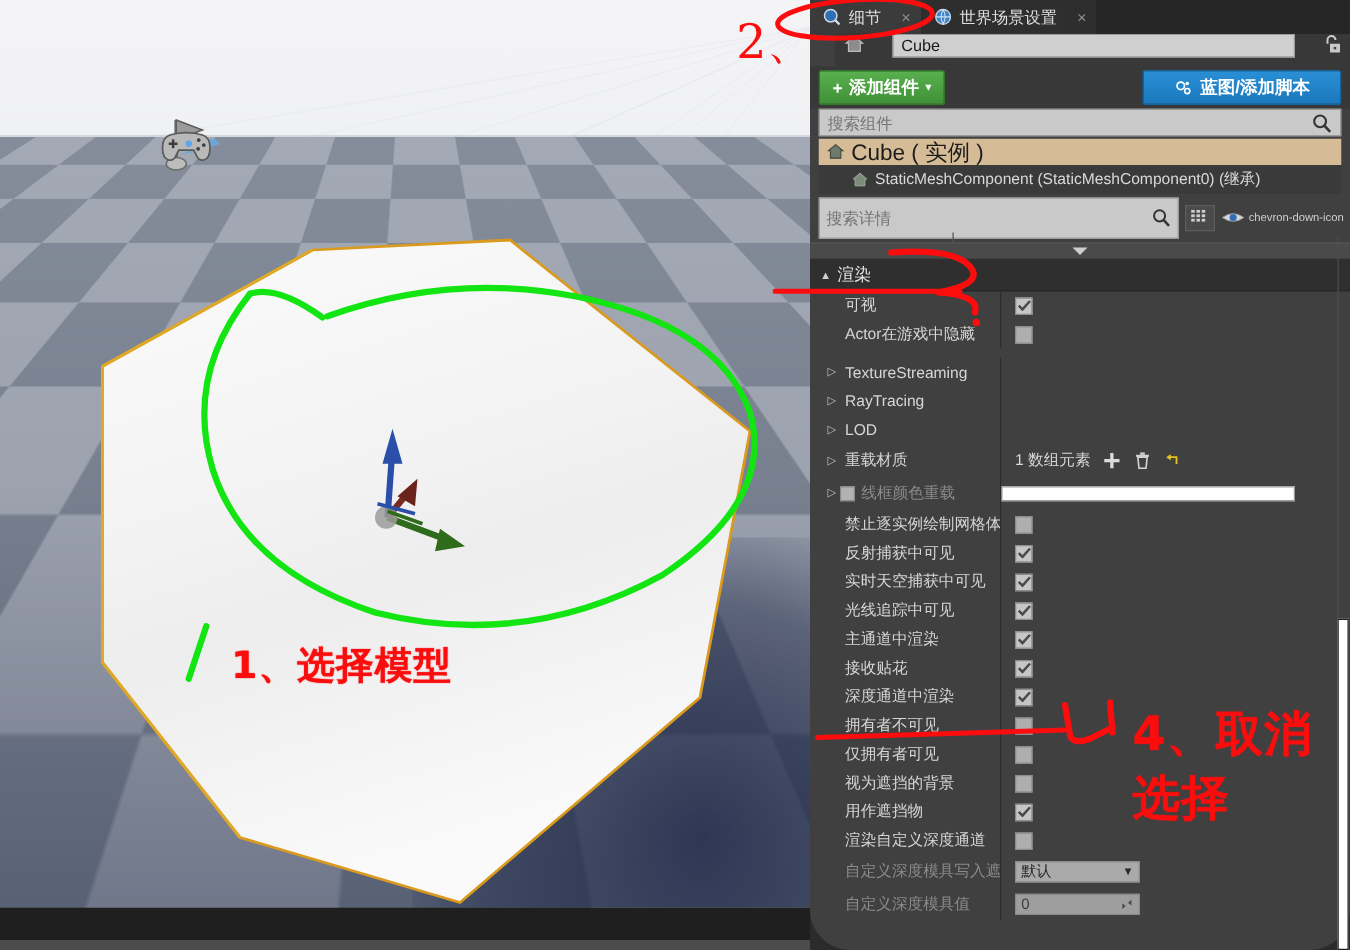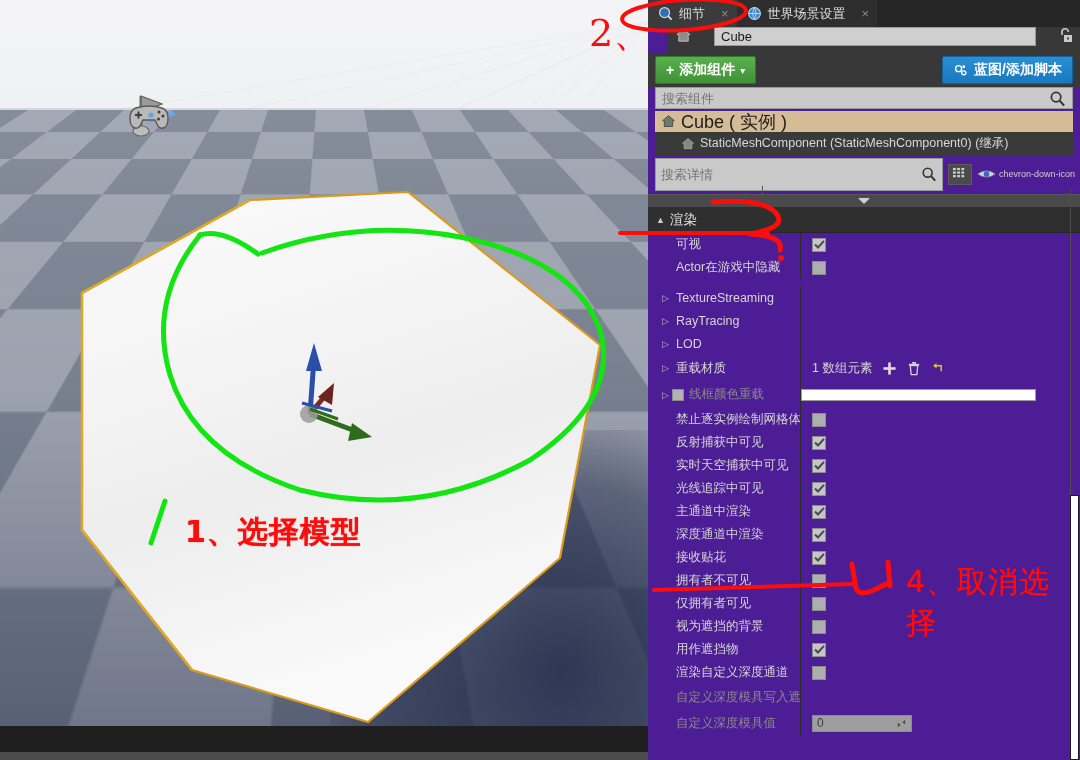--- a/index.html
+++ b/index.html
@@ -38,33 +38,33 @@
   #playerstart { position:absolute; left:110px; top:78px; width:80px; height:70px; }
 
   
   #gizmo { position:absolute; left:262px; top:325px; width:130px; height:120px; }
 
   
   .annot { position:absolute; pointer-events:none; }
   #ann-text-1 { left:185px; top:512px; color:#fb0d0d; font-size:30px;
     font-family:"DejaVu Sans",sans-serif; font-weight:700; letter-spacing:1px;
     text-shadow:0 0 1px #fb0d0d; }
-  #ann-text-4 { left:906px; top:562px; color:#fb0d0d; font-size:30px;
-    font-family:"DejaVu Sans",sans-serif; font-weight:400; letter-spacing:1px;
+  #ann-text-4 { left:906px; top:562px; color:#fb0d0d; font-size:38px;
+    font-family:"DejaVu Sans",sans-serif; font-weight:700; letter-spacing:1px;
     text-shadow:0 0 1px #fb0d0d; }
   #ann-num-2 { left:589px; top:8px; color:#fb0d0d; font-size:38px;
     font-family:"DejaVu Serif",serif; }
 
   
   #bottomDark { position:absolute; left:0; top:726px; width:648px; height:26px; background:#1f1f1f; }
   #bottomBar { position:absolute; left:0; top:752px; width:648px; height:8px; background:#4b4b4b; }
 
   
   #panel { position:absolute; left:648px; top:0; width:432px; height:760px;
-    background:#4c1d95; color:#e3e3e3; font-size:12.5px; }
+    background:#404040; color:#e3e3e3; font-size:12.5px;border-radius:32px; }
 
   
   #tabstrip { position:relative; height:27px; background:#262626; display:flex; }
   .tab { display:flex; align-items:center; gap:6px; padding:0 8px 0 10px; height:27px;
     font-size:13px; color:#dedede; position:relative; }
   .tab.active { background:#3b3b3b; }
   .tab.inactive { background:#2e2e2e; }
   .tabx { color:#8d8d8d; font-size:13px; margin-left:10px; }
   #tabstrip .filler { flex:1; background:#262626; }
 
@@ -74,21 +74,21 @@
   #nameinput { flex:1; height:19px; background:#cfcfcf; border:1px solid #9a9a9a;
     color:#1a1a1a; font-size:13px; padding:0 6px; line-height:17px; }
 
   
   #btnrow { height:34px; background:#383838; display:flex; align-items:center;
     padding:0 7px; justify-content:space-between; }
   #addcomp { background:linear-gradient(#59b04e,#3f9137); border:1px solid #2f7a2a;
     color:#fff; font-size:14px; font-weight:bold; padding:4px 10px; border-radius:2px;
     display:flex; align-items:center; gap:5px; }
   #blueprint { background:linear-gradient(#2a8fd6,#1a78bd); border:1px solid #1264a0;
-    color:#fff; font-size:14px; font-weight:bold; padding:4px 10px; border-radius:2px;
+    color:#fff; font-size:14px; font-weight:bold; padding:4px 24px; border-radius:2px;
     display:flex; align-items:center; gap:6px; }
 
   
   #compsearch { height:22px; margin:0 7px; background:#c9c9c9; border:1px solid #9a9a9a;
     display:flex; align-items:center; padding:0 6px; }
   #compsearch input { flex:1; border:0; background:transparent; outline:none;
     font-size:13px; color:#555; font-family:inherit; }
 
   
   #comptree { margin:2px 7px 0 7px; }
@@ -480,32 +480,32 @@
             <div class="val">
               <span class="chk">
                 <svg width="11" height="9" viewBox="0 0 11 9">
                   <path d="M1 4.5 L4 7.5 L10 0.8" fill="none" stroke="#4a4a4a" stroke-width="2"></path>
                 </svg>
               </span>
             </div>
           </div>
           <div class="row">
             <div class="divcol"></div>
-            <div class="lbl">深度通道中渲染</div>
+            <div class="lbl">接收贴花</div>
             <div class="val">
               <span class="chk">
                 <svg width="11" height="9" viewBox="0 0 11 9">
                   <path d="M1 4.5 L4 7.5 L10 0.8" fill="none" stroke="#4a4a4a" stroke-width="2"></path>
                 </svg>
               </span>
             </div>
           </div>
           <div class="row">
             <div class="divcol"></div>
-            <div class="lbl">接收贴花</div>
+            <div class="lbl">深度通道中渲染</div>
             <div class="val">
               <span class="chk">
                 <svg width="11" height="9" viewBox="0 0 11 9">
                   <path d="M1 4.5 L4 7.5 L10 0.8" fill="none" stroke="#4a4a4a" stroke-width="2"></path>
                 </svg>
               </span>
             </div>
           </div>
           <div class="row">
             <div class="divcol"></div>
@@ -544,20 +544,26 @@
             <div class="lbl">渲染自定义深度通道</div>
             <div class="val">
               <span class="chk off"></span>
             </div>
           </div>
         </div>
 
       <div class="row" style="height:26px">
         <div class="divcol"></div>
         <div class="lbl dim">自定义深度模具写入遮罩</div>
+        <div class="val">
+          <div class="combo">
+            <span>默认</span>
+            <span style="font-size:9px">▼</span>
+          </div>
+        </div>
       </div>
       <div class="row" style="height:26px">
         <div class="divcol"></div>
         <div class="lbl dim">自定义深度模具值</div>
         <div class="val">
           <div class="numfield">
             <span>0</span>
             <svg width="11" height="11" viewBox="0 0 12 12">
               <path d="M10 2 L10 7 L7 4.5 Z" fill="#4a4a4a"></path>
               <path d="M2 10 L2 5 L5 7.5 Z" fill="#4a4a4a"></path>

